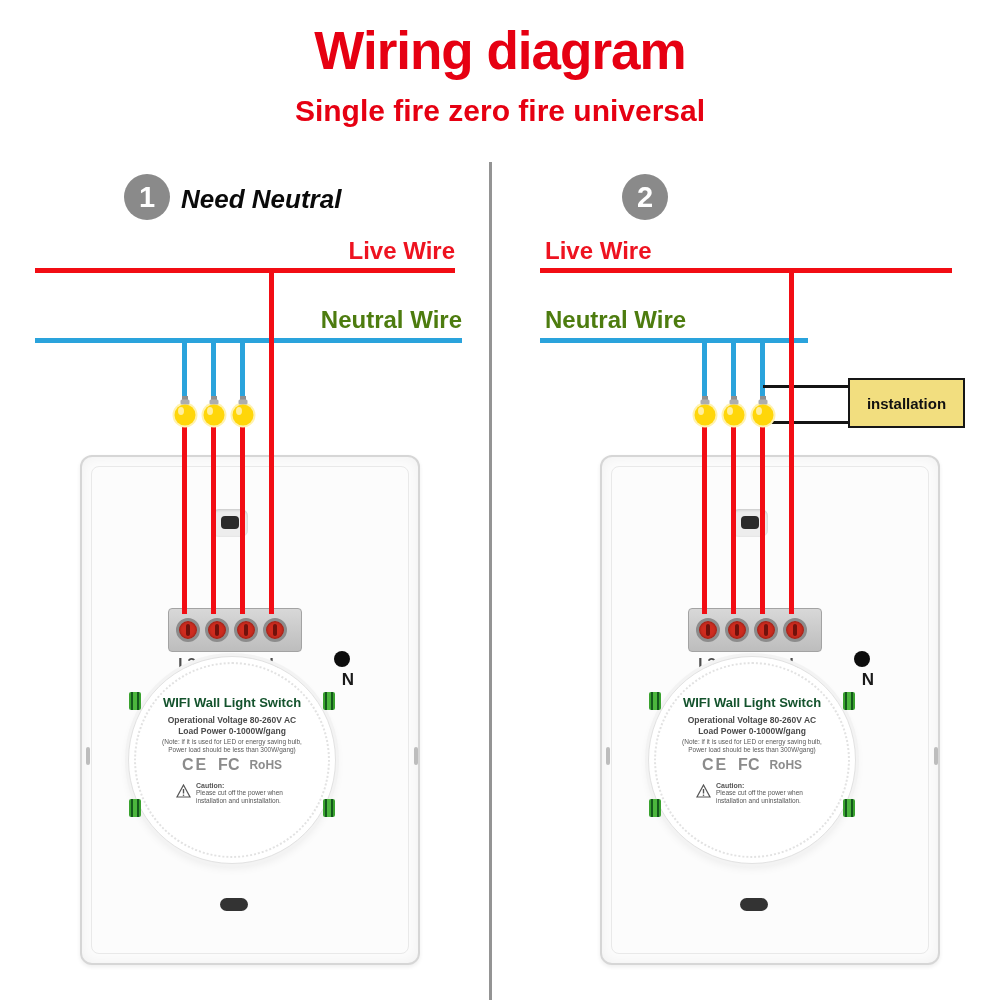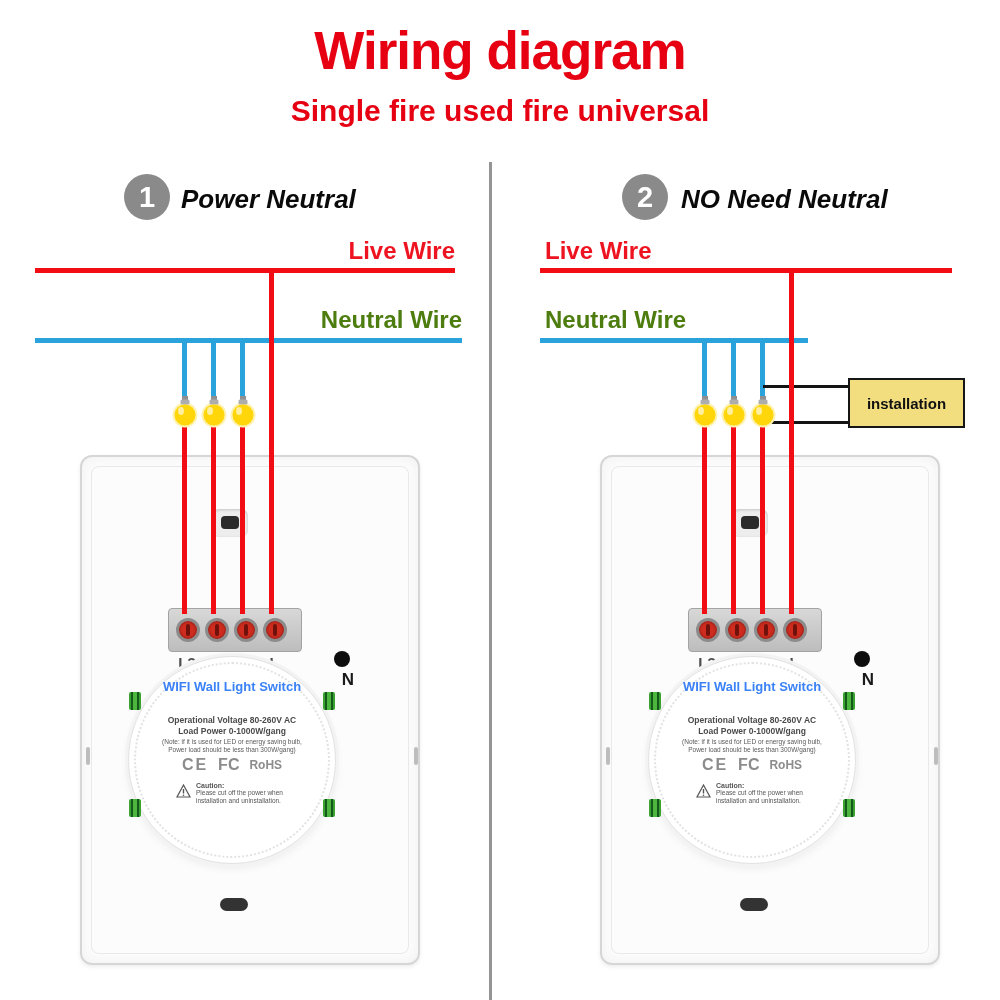--- a/index.html
+++ b/index.html
@@ -46,22 +46,22 @@
   .tlabel { position:absolute; top:197px; width:30px; text-align:center; font-size:15px;
             font-weight:bold; color:#4d4d4d; }
   .ndot { position:absolute; left:252px; top:194px; width:16px; height:16px; border-radius:50%; background:#0d0d0d; }
   .nlabel { position:absolute; left:256px; top:213px; width:20px; text-align:center;
             font-size:17px; font-weight:bold; color:#1a1a1a; }
 
   .disc { position:absolute; left:46px; top:199px; width:208px; height:208px; border-radius:50%;
           background:#fff; border:1px solid #e2e2e2;
           box-shadow: 0 0 0 3px #f3f3f3, 0 4px 10px rgba(0,0,0,.07); }
   .disc-ring { position:absolute; inset:5px; border:2px dotted #e2e2e2; border-radius:50%; }
-  .d-title { position:absolute; top:22px; width:100%; text-align:center; font-size:13px;
-             font-weight:bold; color:#3b82f6; }
+  .d-title { position:absolute; top:38px; width:100%; text-align:center; font-size:13px;
+             font-weight:bold; color:#14532d; }
   .d-line { position:absolute; width:100%; text-align:center; font-size:8.5px; font-weight:bold; color:#4a4a4a; }
   .d-note { position:absolute; width:100%; text-align:center; font-size:6.5px; color:#5a5a5a; }
   .certs { position:absolute; top:99px; width:100%; display:flex; justify-content:center;
            align-items:center; gap:10px; color:#8c8c8c; }
   .ce   { font-size:16px; font-weight:bold; letter-spacing:2px; }
   .fcc  { font-size:16px; font-weight:bold; }
   .rohs { font-size:12px; font-weight:bold; }
   .caution { position:absolute; top:125px; width:100%; display:flex; justify-content:center; gap:5px; }
   .tri { margin-top:2px; flex:none; }
   .ct { width:92px; }
@@ -76,32 +76,31 @@
   .capbox { position:absolute; left:848px; top:378px; width:117px; height:50px; background:#f2de7f;
             border:2px solid #161616; display:flex; align-items:center; justify-content:center;
             font-size:15px; font-weight:600; color:#111; }
 </style>
 </head>
 <body>
 
 <div class="stage">
 
   <div class="title">Wiring diagram</div>
-  <div class="subtitle">Single fire used fire universal</div>
+  <div class="subtitle">Single fire zero fire universal</div>
   <div class="divider"></div>
 
   <div class="badge" style="left:124px">
     <span>1</span>
   </div>
-  <div class="heading" style="left:181px">Power Neutral</div>
+  <div class="heading" style="left:181px">Need Neutral</div>
 
   <div class="badge" style="left:622px">
     <span>2</span>
   </div>
-  <div class="heading" style="left:681px">NO Need Neutral</div>
 
   <div class="device" style="left:80px; top:455px">
     <div class="device-seam"></div>
     <div class="btn-recess"></div>
     <div class="btn"></div>
     <div class="tblock"></div>
     <div class="screw" style="left:94px">
         <i></i>
       </div>
     <div class="screw" style="left:123px">

